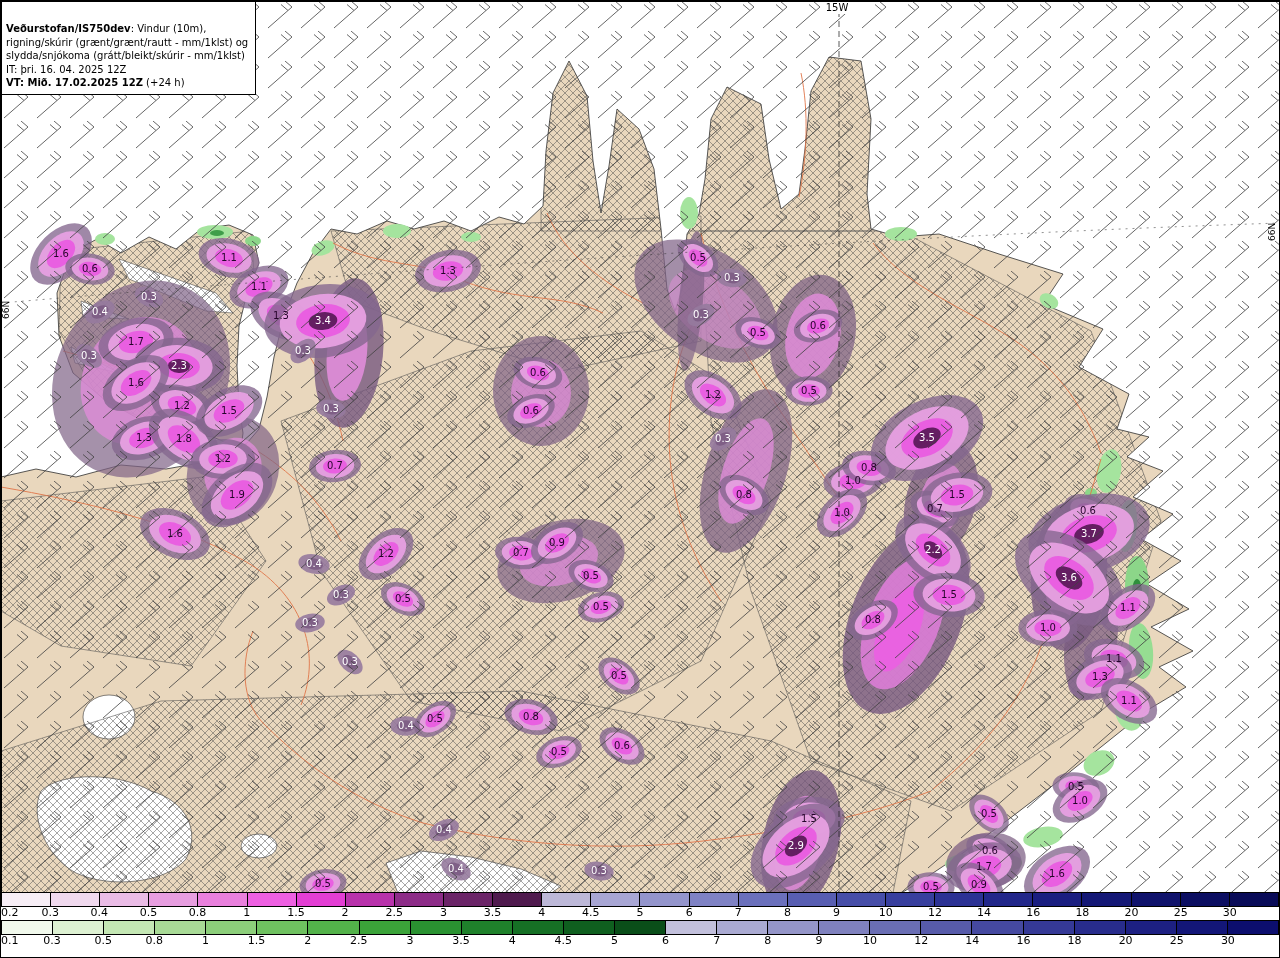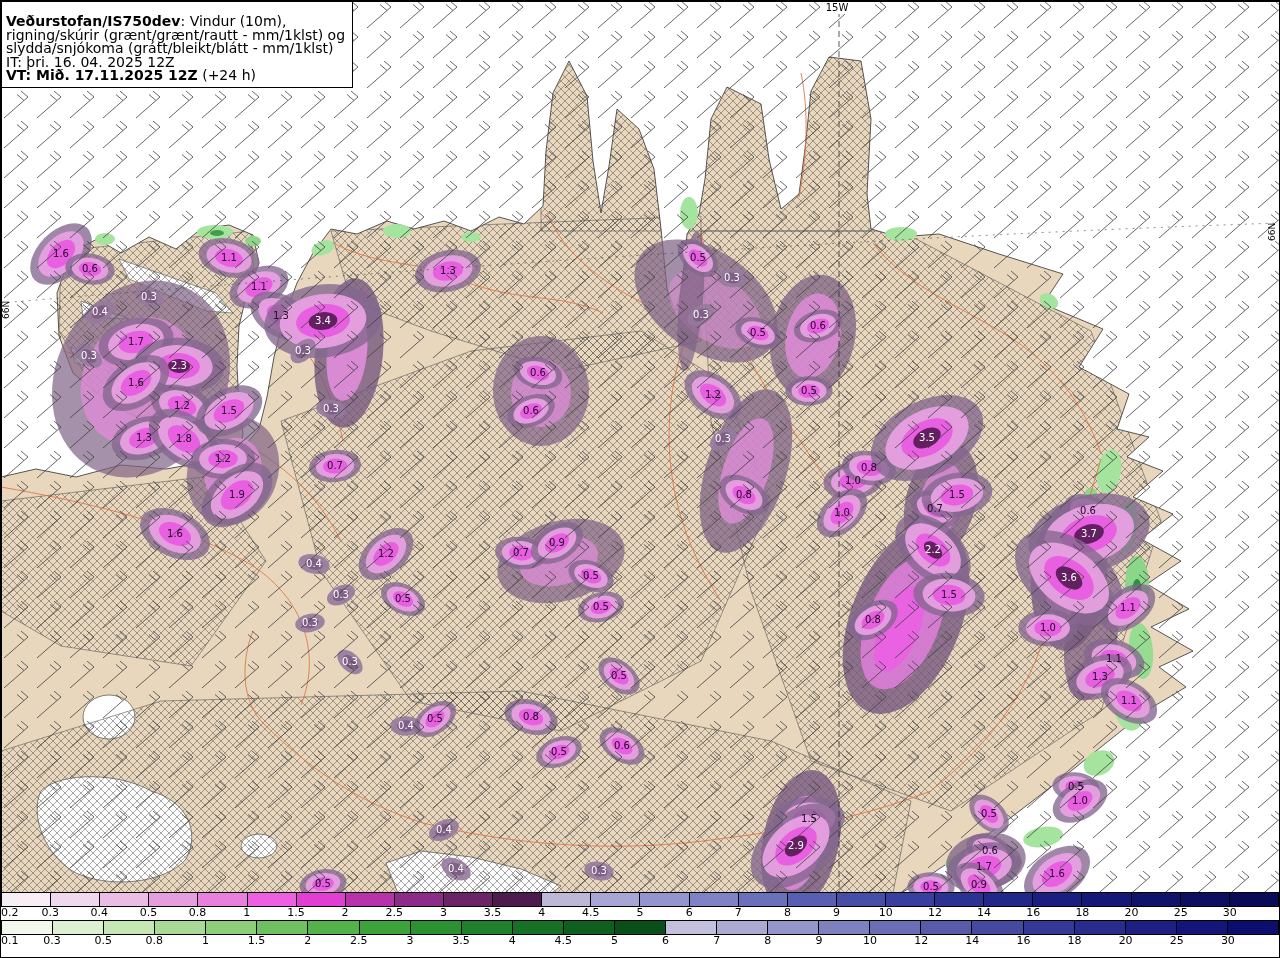--- a/index.html
+++ b/index.html
@@ -1,21 +1,21 @@
 <!DOCTYPE html>
 <html><head>
 <meta charset="utf-8">
 <style>
   html,body{margin:0;padding:0;background:#fff;}
   .frame{position:relative;width:1280px;height:958px;box-sizing:border-box;border:1px solid #000;
          font-family:"DejaVu Sans",sans-serif;background:#fff;overflow:hidden;}
   .mapwrap{position:absolute;top:0;left:0;width:1280px;height:902px;}
   svg{display:block;}
   .titlebox{position:absolute;top:0;left:0;z-index:6;background:#fff;border:1px solid #000;
-            padding:13px 7px 4px 4px;font-size:14px;line-height:13.5px;color:#000;}
+            padding:20px 7px 4px 4px;font-size:10px;line-height:13.5px;color:#000;}
   .b{font-weight:bold;}
   .legend{position:absolute;left:0;right:0;bottom:0;height:65px;background:#fff;z-index:4;}
   .bar{display:flex;height:15px;border-top:1px solid #000;border-bottom:1px solid #000;border-left:1px solid #000;box-sizing:border-box;}
   .seg{flex:1;border-right:1px solid #000;box-sizing:border-box;}
   .ticks{position:relative;height:13px;font-size:11px;line-height:12px;color:#000;}
   .tick{position:absolute;top:0;transform:translateX(-50%);white-space:nowrap;}
 </style>
 </head>
 <body>
 
@@ -638,23 +638,23 @@
         <text x="1274" y="240" font-size="9" fill="#000" transform="rotate(-90 1274 240)">66N</text>
       </g>
 
       <rect x="0.5" y="0.5" width="1279" height="901" fill="none" stroke="#000000"></rect>
     </svg>
   </div>
 
   <div class="titlebox">
     <div><span class="b">Veðurstofan/IS750dev</span><span>: Vindur (10m),</span></div>
     <div>rigning/skúrir (grænt/grænt/rautt - mm/1klst) og</div>
-    <div>slydda/snjókoma (grátt/bleikt/blátt - mm/1klst)</div>
+    <div>slydda/snjókoma (grátt/bleikt/skúrir - mm/1klst)</div>
     <div>IT: þri. 16. 04. 2025 12Z</div>
-    <div><span class="b">VT: Mið. 17.11.2025 12Z</span><span> (+24 h)</span></div>
+    <div><span class="b">VT: Mið. 17.02.2025 12Z</span><span> (+24 h)</span></div>
   </div>
 
   <div class="legend">
     <div id="rain-bar" class="bar">
         <div class="seg" style="background: rgb(247, 238, 246);"></div>
         <div class="seg" style="background: rgb(240, 217, 238);"></div>
         <div class="seg" style="background: rgb(234, 188, 230);"></div>
         <div class="seg" style="background: rgb(231, 158, 224);"></div>
         <div class="seg" style="background: rgb(233, 128, 221);"></div>
         <div class="seg" style="background: rgb(238, 96, 226);"></div>

